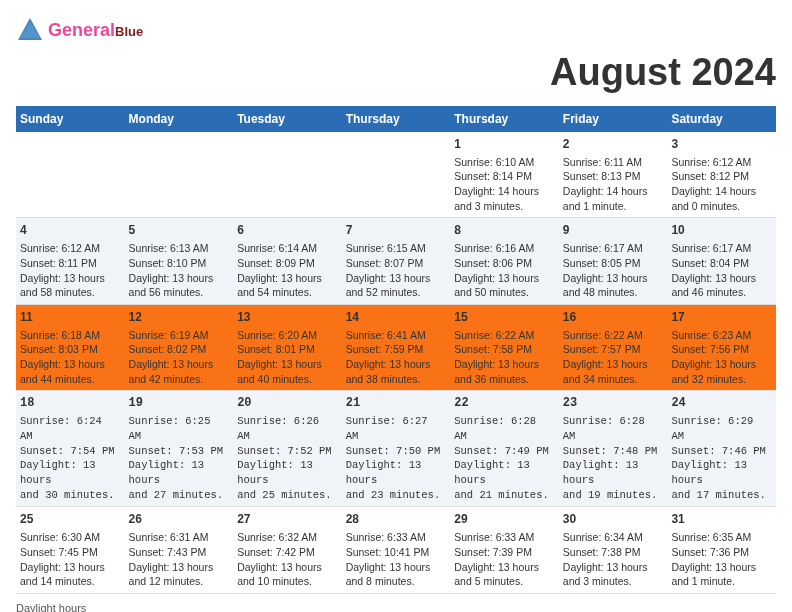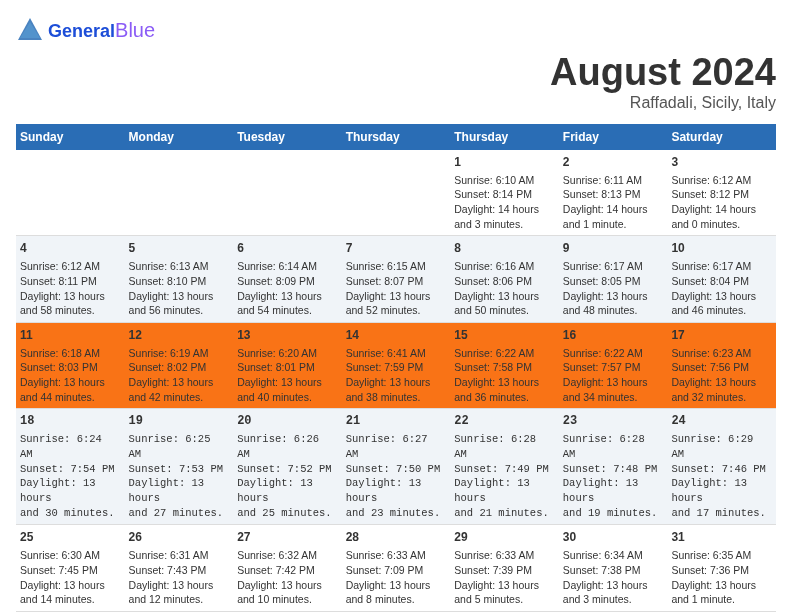--- a/index.html
+++ b/index.html
@@ -90,26 +90,25 @@
 </head>
 <body>
 
 <div class="header-area">
   <div class="logo">
     <svg class="logo-icon" viewBox="0 0 28 28" xmlns="http://www.w3.org/2000/svg">
       <polygon points="14,2 26,24 2,24" fill="#2a6db5" opacity="0.85"></polygon>
       <polygon points="14,6 24,22 4,22" fill="#5a9fd4" opacity="0.6"></polygon>
     </svg>
     <div>
-      <span style="font-size:18px;font-weight:bold;color:#1d4ed8;">General</span><span style="font-size:20px;font-weight:normal;color:#8b5cf6;">Blue</span>
+      <span style="font-size:18px;font-weight:bold;color:#ec4899;">General</span><span style="font-size:13px;font-weight:bold;color:#7f1d1d;">Blue</span>
     </div>
   </div>
   <div class="title-area">
     <div class="main-title">August 2024</div>
-    <div class="subtitle">Raffadali, Sicily, Italy</div>
   </div>
 </div>
 
 <table>
   <thead>
     <tr>
     <th>Sunday</th>
         <th>Monday</th>
         <th>Tuesday</th>
         <th>Thursday</th>
@@ -317,21 +316,21 @@
         <td>
           <span class="day-number">27</span>
           <div>Sunrise: 6:32 AM</div>
           <div>Sunset: 7:42 PM</div>
           <div>Daylight: 13 hours</div>
           <div>and 10 minutes.</div>
         </td>
         <td>
           <span class="day-number">28</span>
           <div>Sunrise: 6:33 AM</div>
-          <div>Sunset: 7:09 PM</div>
+          <div>Sunset: 10:41 PM</div>
           <div>Daylight: 13 hours</div>
           <div>and 8 minutes.</div>
         </td>
         <td>
           <span class="day-number">29</span>
           <div>Sunrise: 6:33 AM</div>
           <div>Sunset: 7:39 PM</div>
           <div>Daylight: 13 hours</div>
           <div>and 5 minutes.</div>
         </td>

